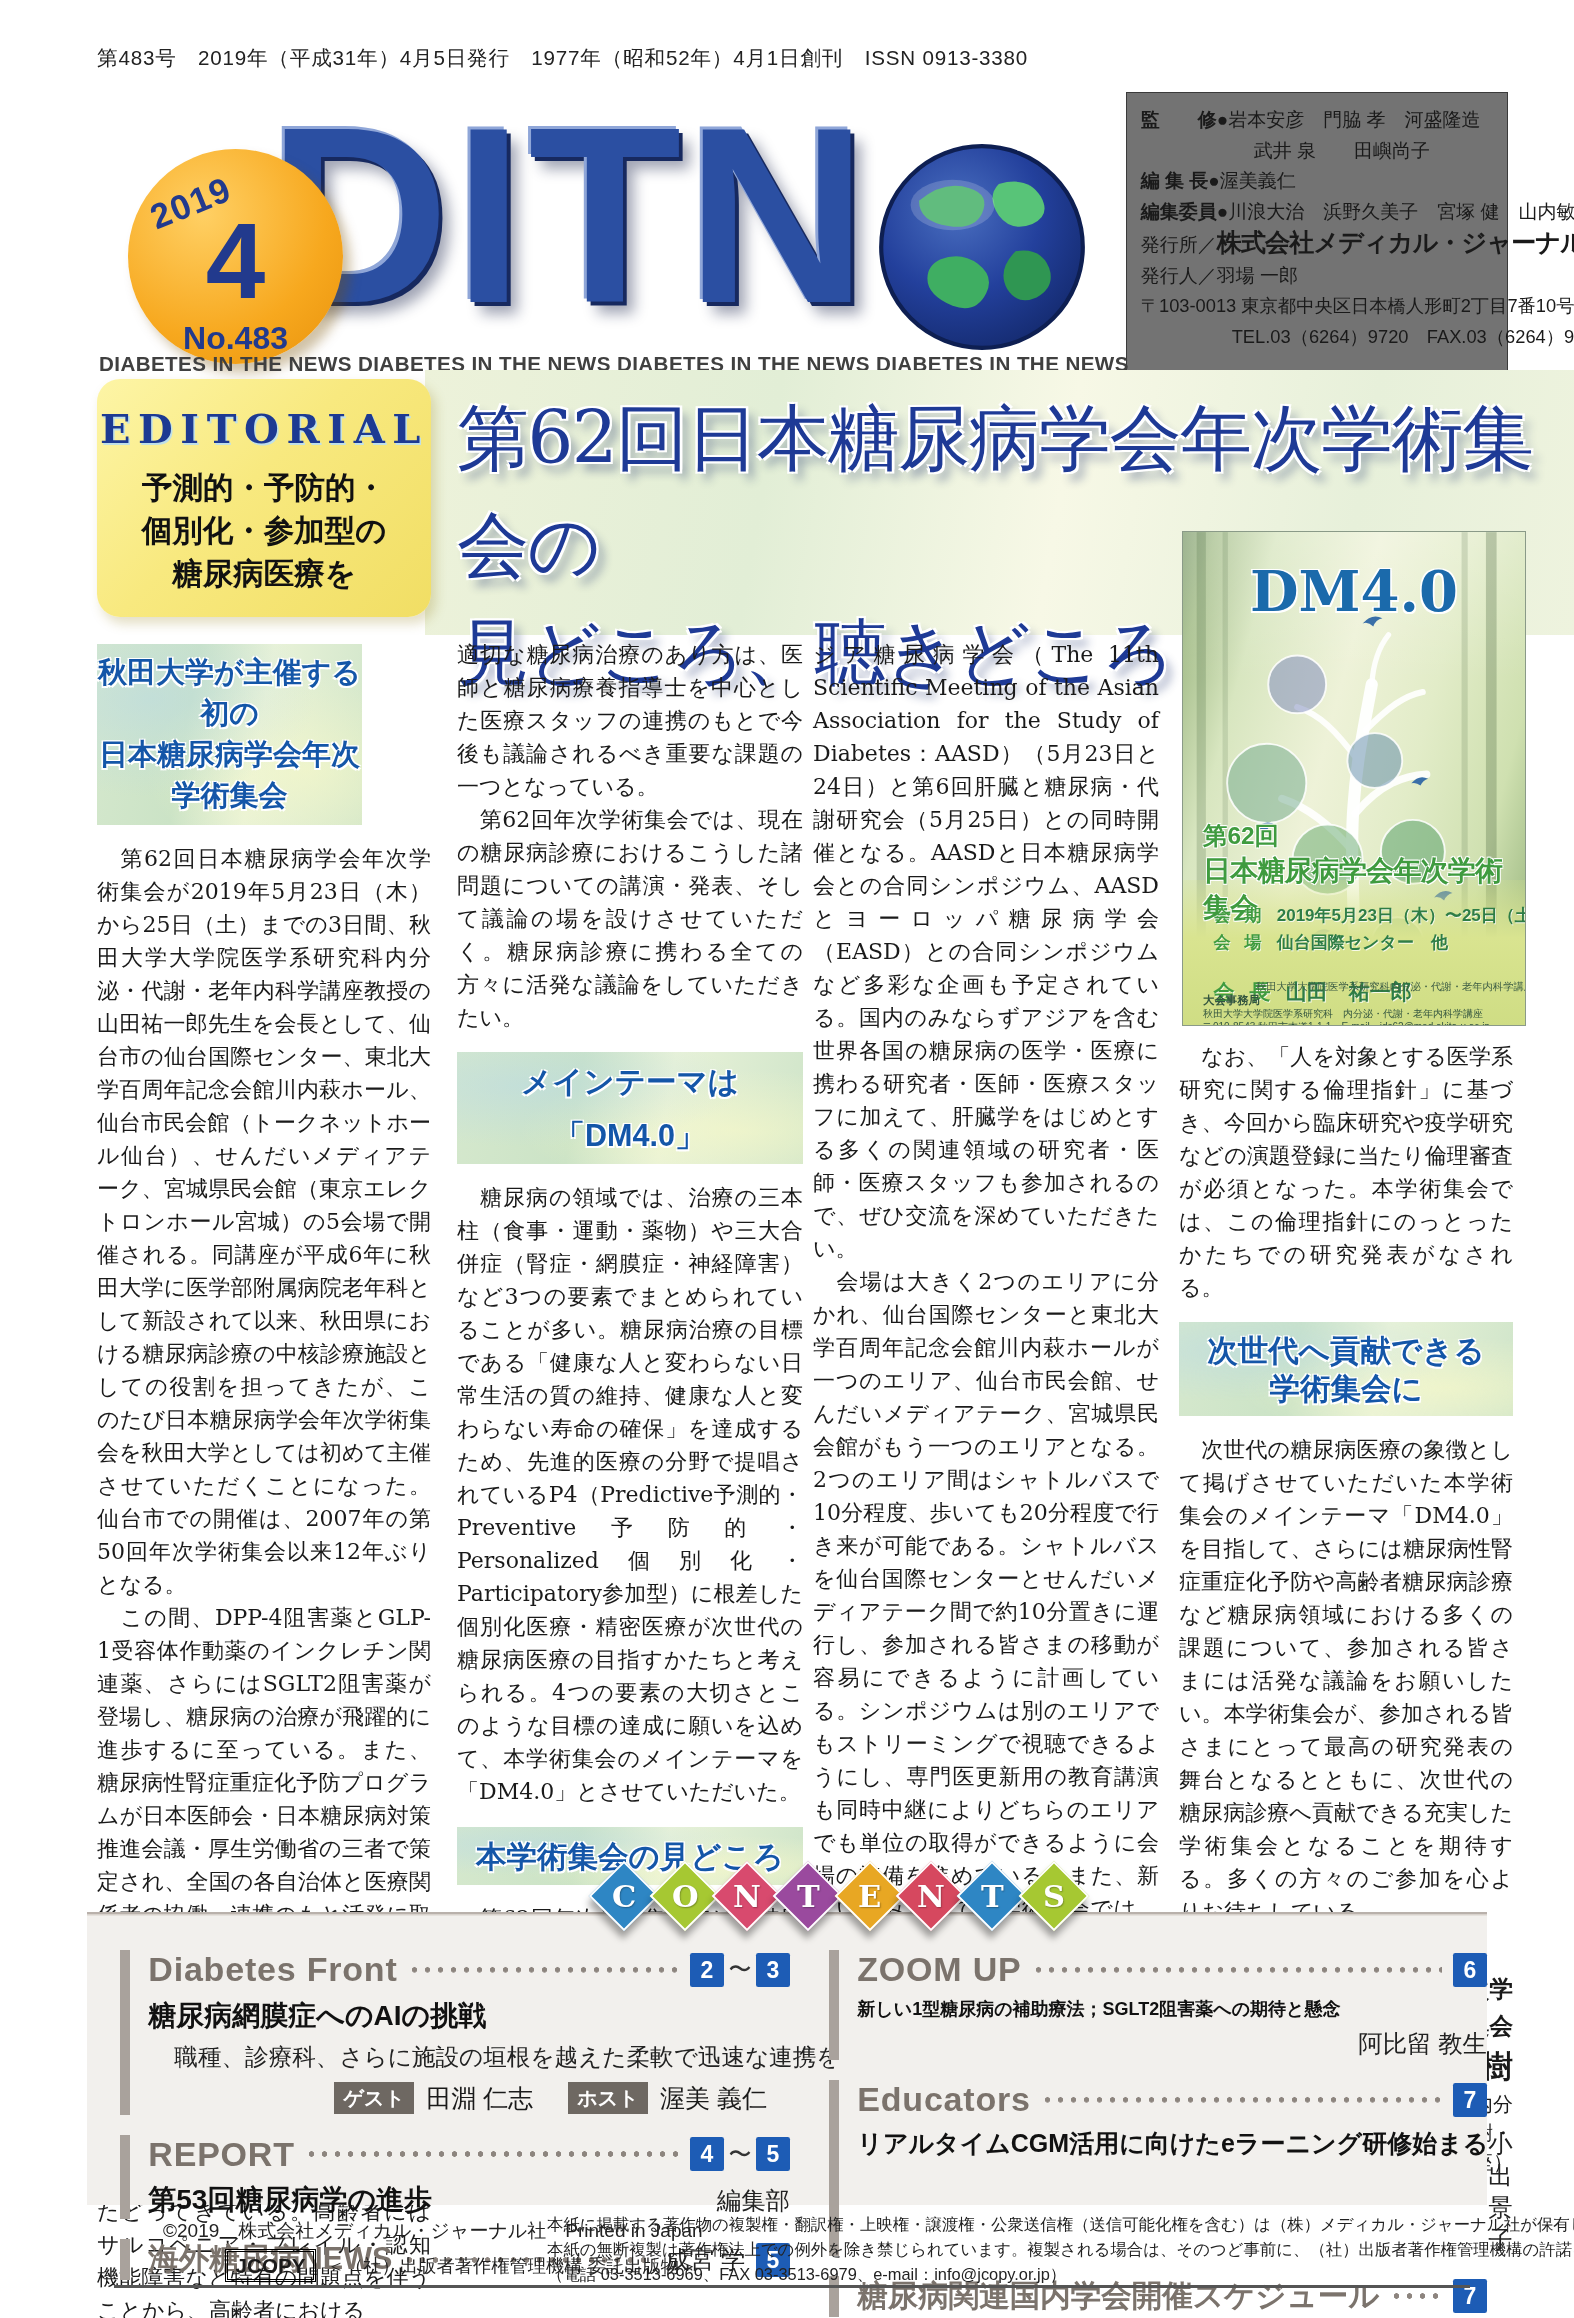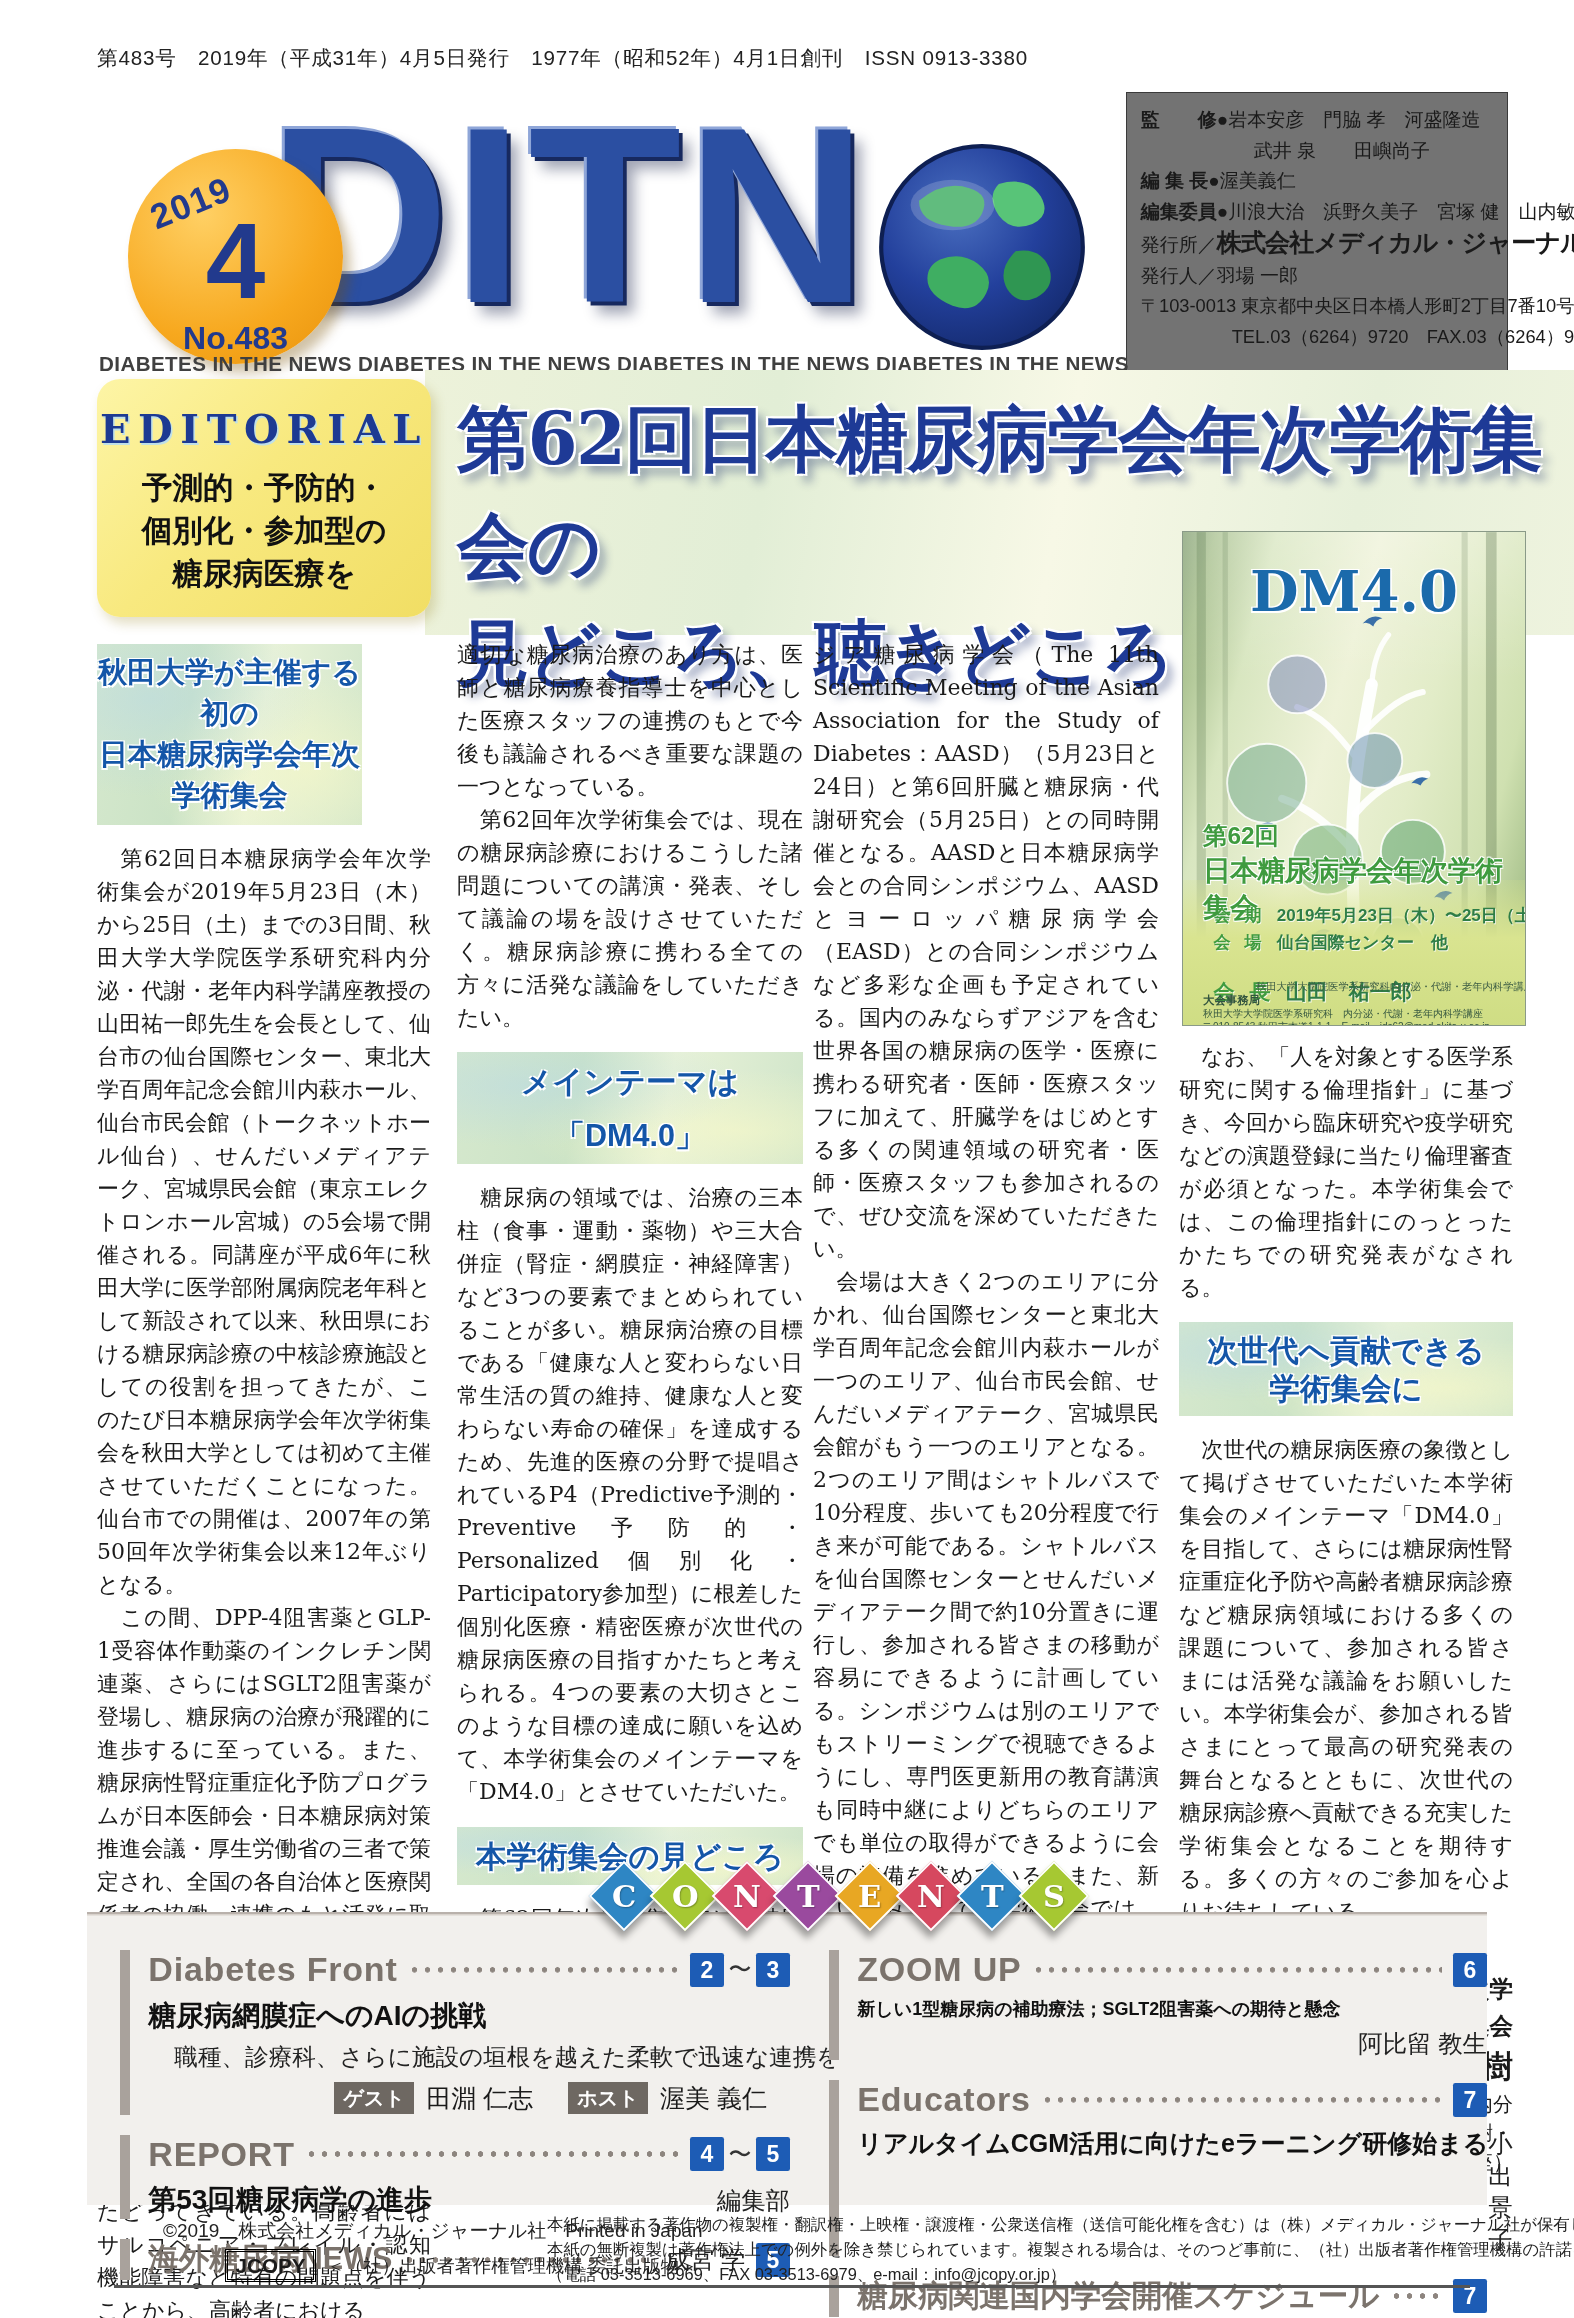--- a/index.html
+++ b/index.html
@@ -28,21 +28,21 @@
          background:radial-gradient(circle at 35% 30%, #ffd064, #f7a81e 60%, #e8920c);
          box-shadow:7.6px 9.1px 12.2px rgba(120,80,0,.35);color:#223a8d;text-align:center;}
   #badge .b-year{position:absolute;left:21.3px;top:34px;font-size:35px;font-weight:bold;transform:rotate(-22deg);letter-spacing:1.5px;}
   #badge .b-month{position:absolute;left:0;right:0;top:59px;font-size:107px;font-weight:bold;line-height:107px;}
   #badge .b-no{position:absolute;left:0;right:0;top:171px;font-size:32px;font-weight:bold;}
   #tagline{left:99px;top:352px;font-size:20.6px;font-weight:bold;color:#404040;white-space:nowrap;letter-spacing:0.4px;}
 
   
   #wash{left:425px;top:370px;width:1149px;height:265px;
         background:linear-gradient(100deg,#edf2da 0%,#e2eed6 30%,#f7f8e6 55%,#e7f0da 80%,#eef3de 100%);}
-  #headline{left:457px;top:385px;width:1112px;font-size:72px;line-height:107px;font-weight:bold;color:#1e3a96;
+  #headline{left:457px;top:385px;width:1112px;font-size:72px;line-height:107px;font-weight:normal;color:#1e3a96;
             text-shadow:2.3px 2.3px 0 #fff,-2.3px -2.3px 0 #fff,2.3px -2.3px 0 #fff,-2.3px 2.3px 0 #fff,6.9px 8.4px 9.1px rgba(30,50,110,.45);
             letter-spacing:-1.5px;}
   #editorial{left:97px;top:379px;width:334px;height:238px;border-radius:23px;
              background:linear-gradient(135deg,#fdf5a6 0%,#f8e97f 45%,#f1de64 100%);
              box-shadow:4.6px 6.1px 10.7px rgba(150,130,30,.25);text-align:center;}
   #editorial .ed-label{margin-top:26px;font-size:40px;font-weight:bold;color:#1d3a92;letter-spacing:7.6px;
              text-shadow:1.5px 1.5px 0 #bfe0e8;}
   #editorial .ed-title{margin-top:13.7px;font-size:30.5px;line-height:43px;font-weight:bold;color:#111;}
 
   

